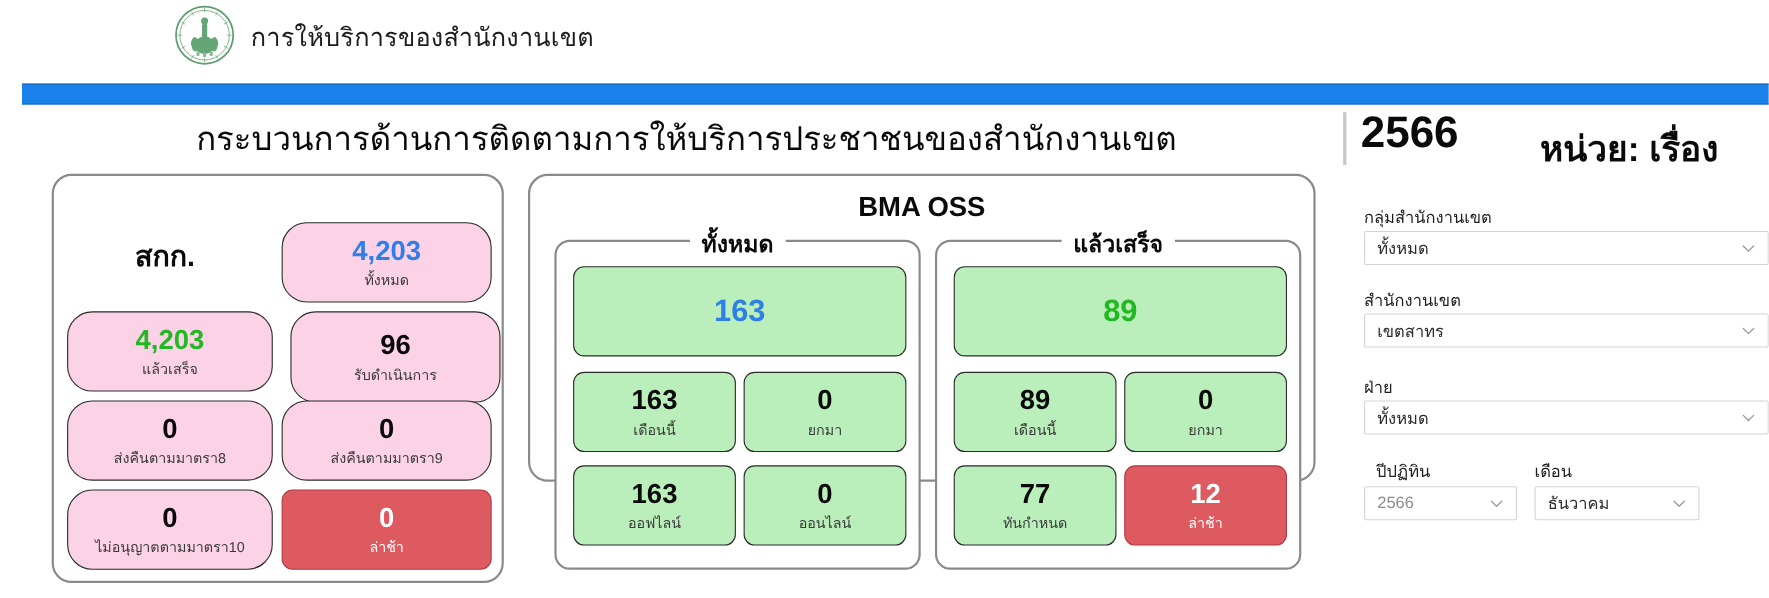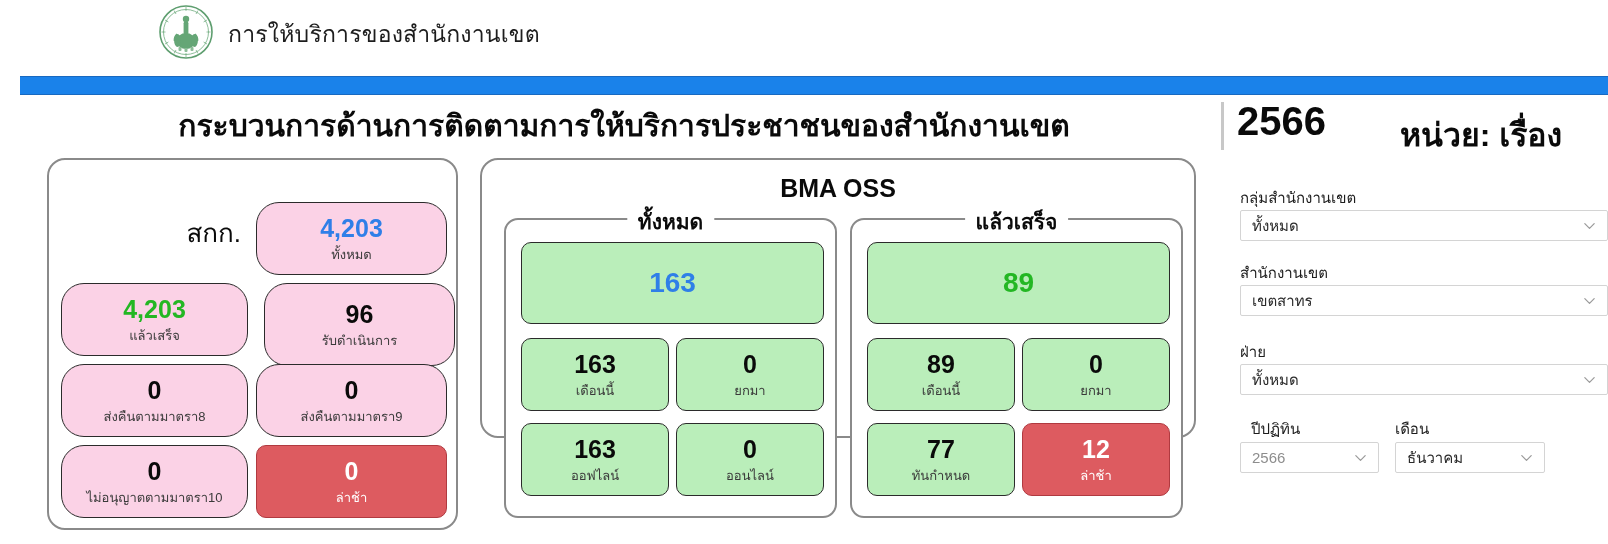--- a/index.html
+++ b/index.html
@@ -60,21 +60,21 @@
     left: 0; top: 100px;
     width: 1608px;
     height: 55px;
   }
   .dash-title {
     position: absolute;
     left: 34px; top: 2px;
     width: 1180px;
     text-align: center;
     font-size: 30px;
-    font-weight: bold;
+    font-weight: normal;
     color: #0a0a0a;
     white-space: nowrap;
   }
   .title-divider {
     position: absolute;
     left: 1221px; top: 2px;
     width: 3px; height: 48px;
     background: #c8c8c8;
   }
   .year-value {
@@ -104,23 +104,23 @@
 
   
   #panel-skk {
     left: 47px; top: 158px;
     width: 411px; height: 372px;
   }
   .skk-heading {
     position: absolute;
     left: 10px; top: 52px;
     width: 182px;
-    text-align: right;
+    text-align: center;
     font-size: 26px;
-    font-weight: normal;
+    font-weight: bold;
     color: #0a0a0a;
   }
 
   
   .card {
     position: absolute;
     border-radius: 10px;
     border: 1.5px solid #2b2b2b;
     display: flex;
     flex-direction: column;

